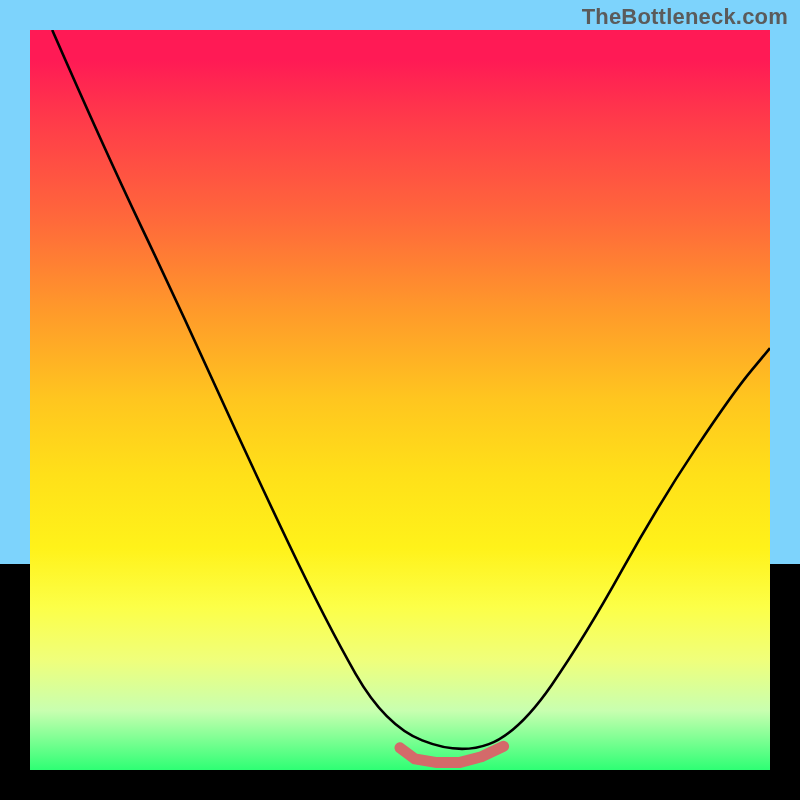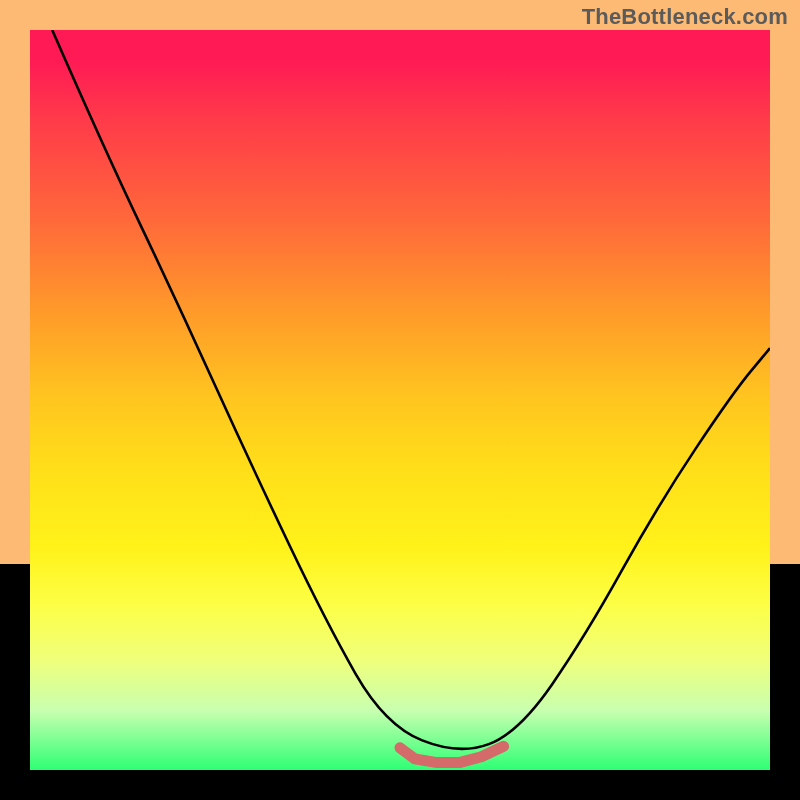--- a/index.html
+++ b/index.html
@@ -8,21 +8,21 @@
     width: 800px;
     height: 800px;
     background: #000;
     overflow: hidden;
     font-family: Arial, Helvetica, sans-serif;
   }
   .frame {
     position: relative;
     width: 800px;
     height: 564px;
-    background: #fdba74;
+    background: #7dd3fc;
   }
   .watermark {
     position: absolute;
     top: 4px;
     right: 12px;
     color: #5b5b5b;
     font-size: 22px;
     font-weight: 600;
     letter-spacing: 0.2px;
     z-index: 50;

